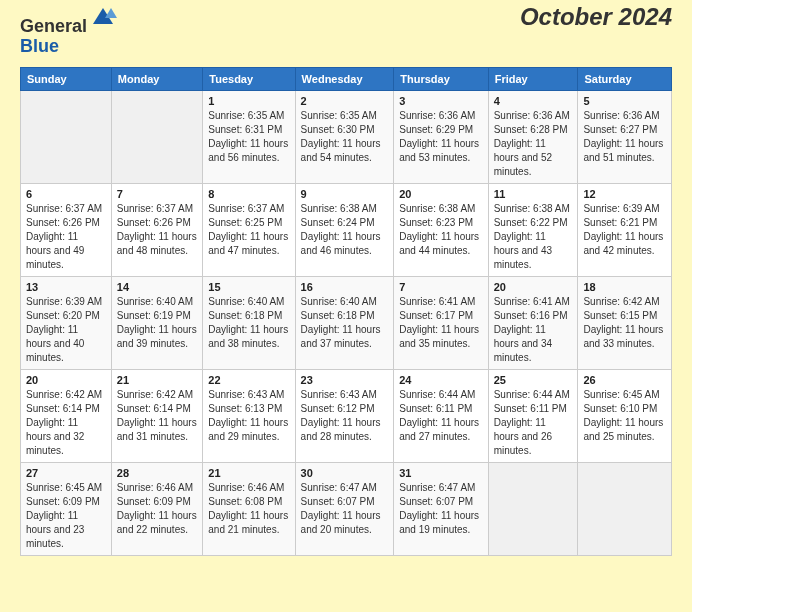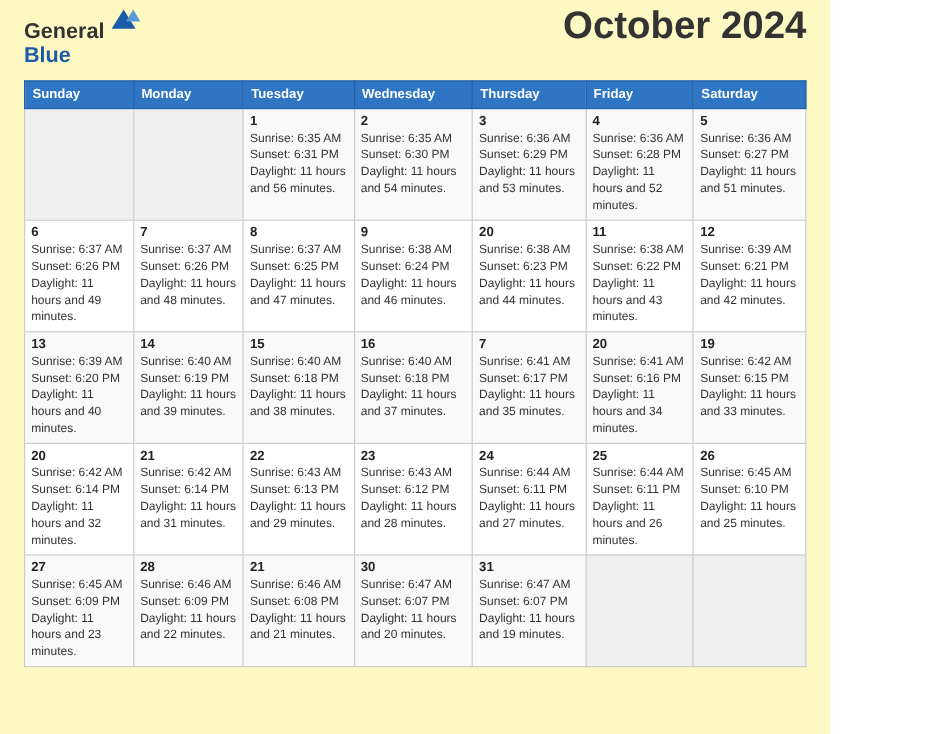--- a/index.html
+++ b/index.html
@@ -35,24 +35,25 @@
     .logo-blue { color: #1a5ca8; }
     .logo-icon {
       width: 28px;
       height: 28px;
       margin-left: 2px;
     }
     .title-block {
       text-align: right;
     }
     .month-title {
-      font-size: 32px;
+      font-size: 24px;
       font-weight: bold;
       color: #333;
       line-height: 1.1;
+      font-style: italic;
     }
     .location {
       font-size: 14px;
       color: #555;
     }
     .calendar {
       width: 100%;
       border-collapse: collapse;
       font-size: 9.5px;
     }
@@ -241,21 +242,21 @@
 Sunset: 6:17 PM
 Daylight: 11 hours and 35 minutes.</div>
           </td>
           <td>
             <span class="day-num">20</span>
             <div class="day-info" style="white-space: pre-line;">Sunrise: 6:41 AM
 Sunset: 6:16 PM
 Daylight: 11 hours and 34 minutes.</div>
           </td>
           <td>
-            <span class="day-num">19</span>
+            <span class="day-num">18</span>
             <div class="day-info" style="white-space: pre-line;">Sunrise: 6:42 AM
 Sunset: 6:15 PM
 Daylight: 11 hours and 33 minutes.</div>
           </td>
         </tr>
         <tr>
           <td>
             <span class="day-num">20</span>
             <div class="day-info" style="white-space: pre-line;">Sunrise: 6:42 AM
 Sunset: 6:14 PM

